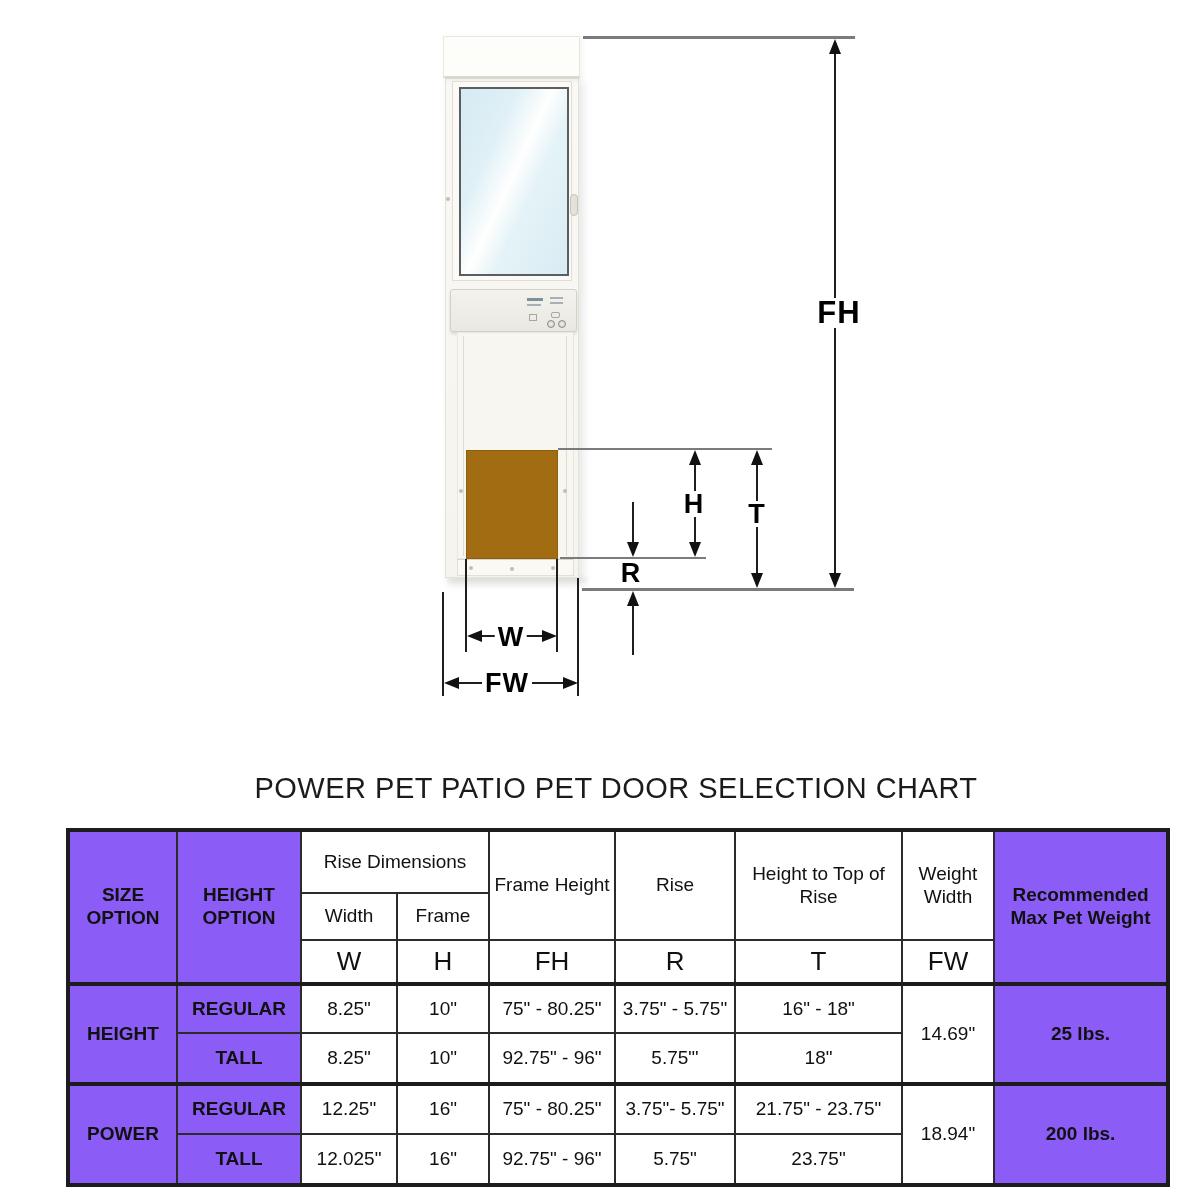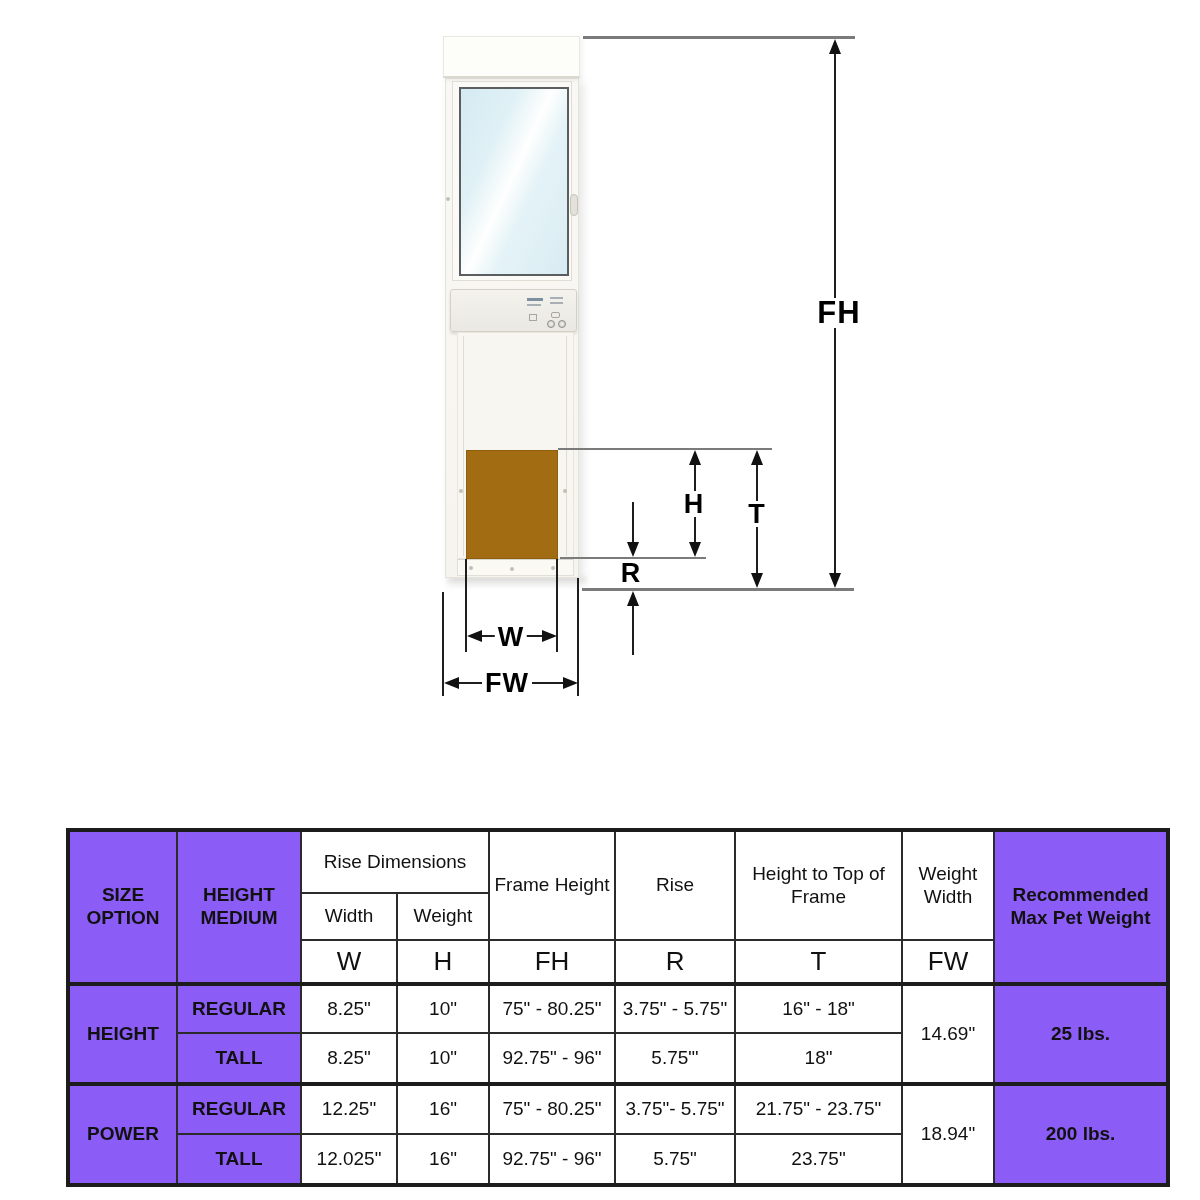--- a/index.html
+++ b/index.html
@@ -139,47 +139,48 @@
     <div class="dimlabel" style="left:511px; top:637px;">W</div>
 
     <div class="dimline" style="left:442px; top:592px; width:2px; height:104px;"></div>
     <div class="dimline" style="left:577px; top:578px; width:2px; height:118px;"></div>
     <div class="dimline" style="left:458px; top:682px; width:106px; height:2px;"></div>
     <div class="ah ah-left" style="left:444px; top:677px;"></div>
     <div class="ah ah-right" style="left:563px; top:677px;"></div>
     <div class="dimlabel" style="left:507px; top:683px;">FW</div>
   </div>
 
+  <div class="chart-title">POWER PET PATIO PET DOOR SELECTION CHART</div>
 
   <table id="selection-table">
     <colgroup>
       <col style="width:109px">
         <col style="width:124px">
         <col style="width:96px">
       <col style="width:92px">
         <col style="width:126px">
         <col style="width:120px">
       <col style="width:167px">
         <col style="width:92px">
         <col style="width:174px">
     </colgroup>
     <tbody>
       <tr style="height:63px">
         <td rowspan="3" class="cream bold">SIZE OPTION</td>
-        <td rowspan="3" class="cream bold">HEIGHT MEDIUM</td>
+        <td rowspan="3" class="cream bold">HEIGHT OPTION</td>
         <td colspan="2">Rise Dimensions</td>
         <td rowspan="2">Frame Height</td>
         <td rowspan="2">Rise</td>
-        <td rowspan="2">Height to Top of Frame</td>
+        <td rowspan="2">Height to Top of Rise</td>
         <td rowspan="2">Weight Width</td>
         <td rowspan="3" class="cream bold">Recommended Max Pet Weight</td>
       </tr>
       <tr style="height:47px">
         <td>Width</td>
-        <td>Weight</td>
+        <td>Frame</td>
       </tr>
       <tr style="height:44px">
         <td class="sym">W</td>
         <td class="sym">H</td>
         <td class="sym">FH</td>
         <td class="sym">R</td>
         <td class="sym">T</td>
         <td class="sym">FW</td>
       </tr>
 

